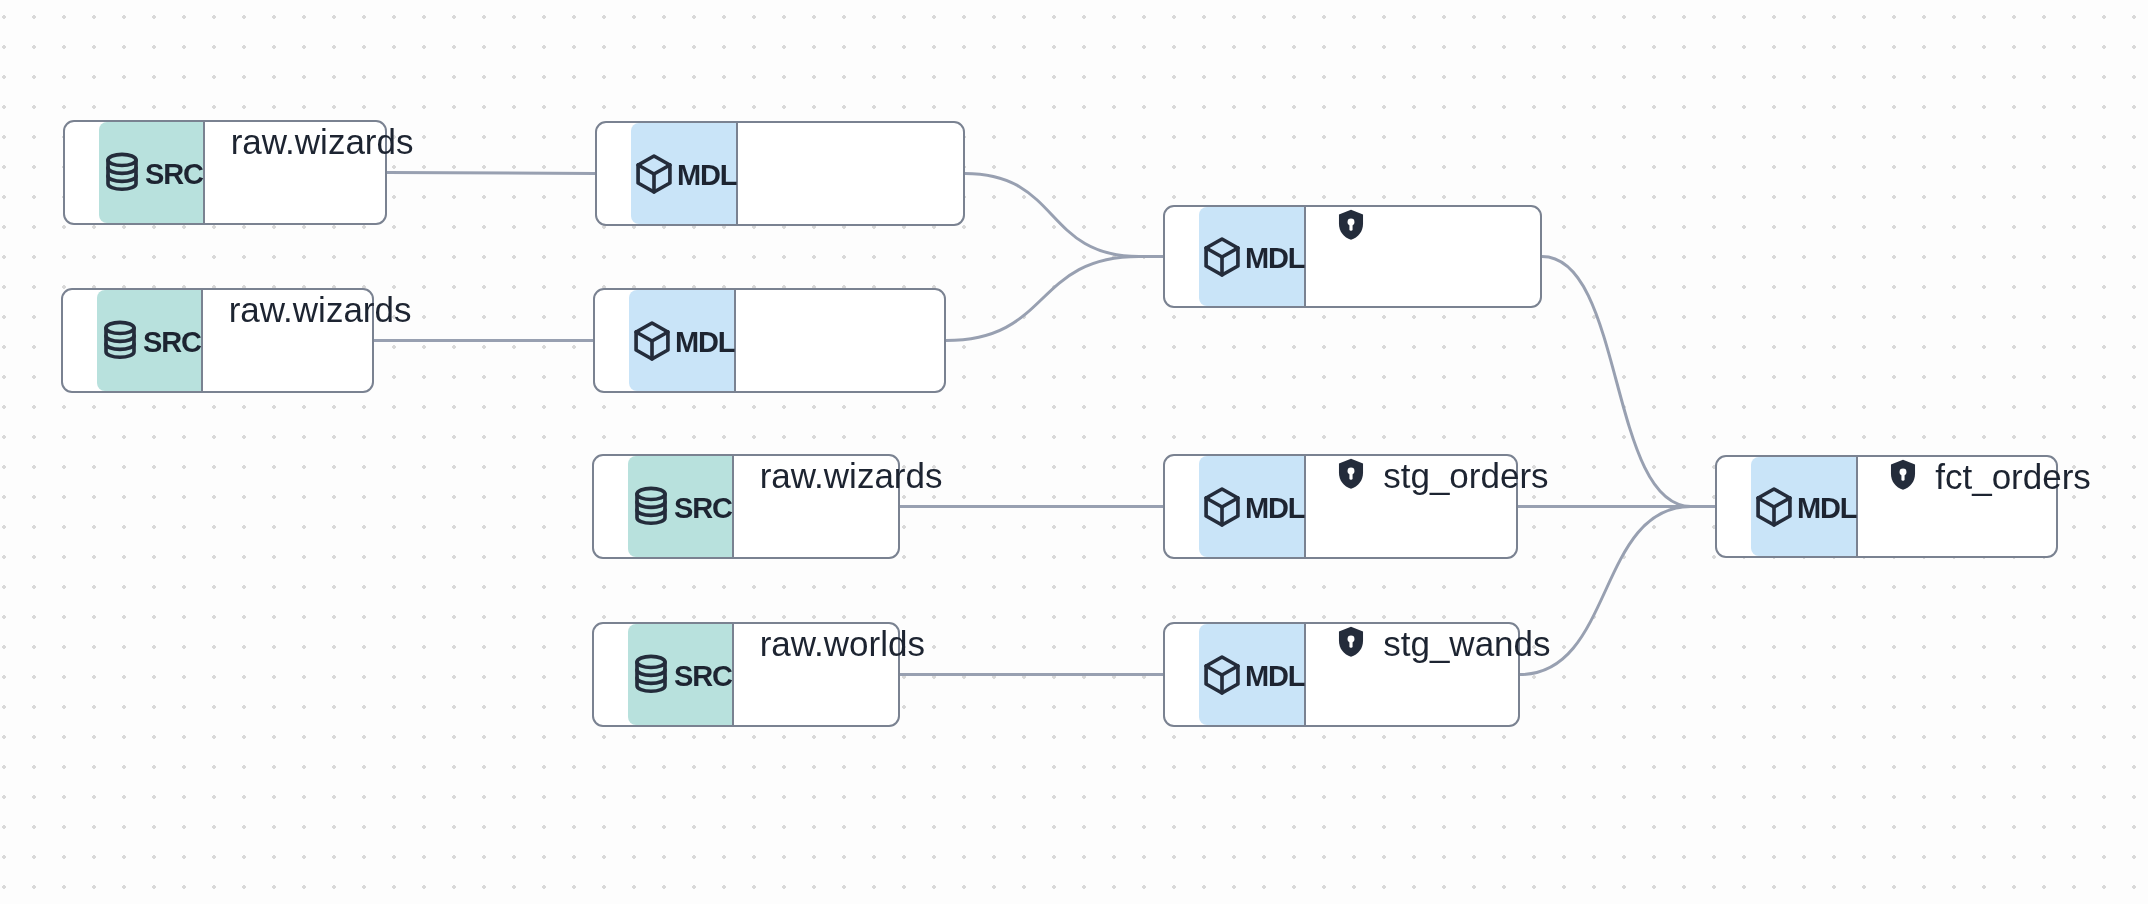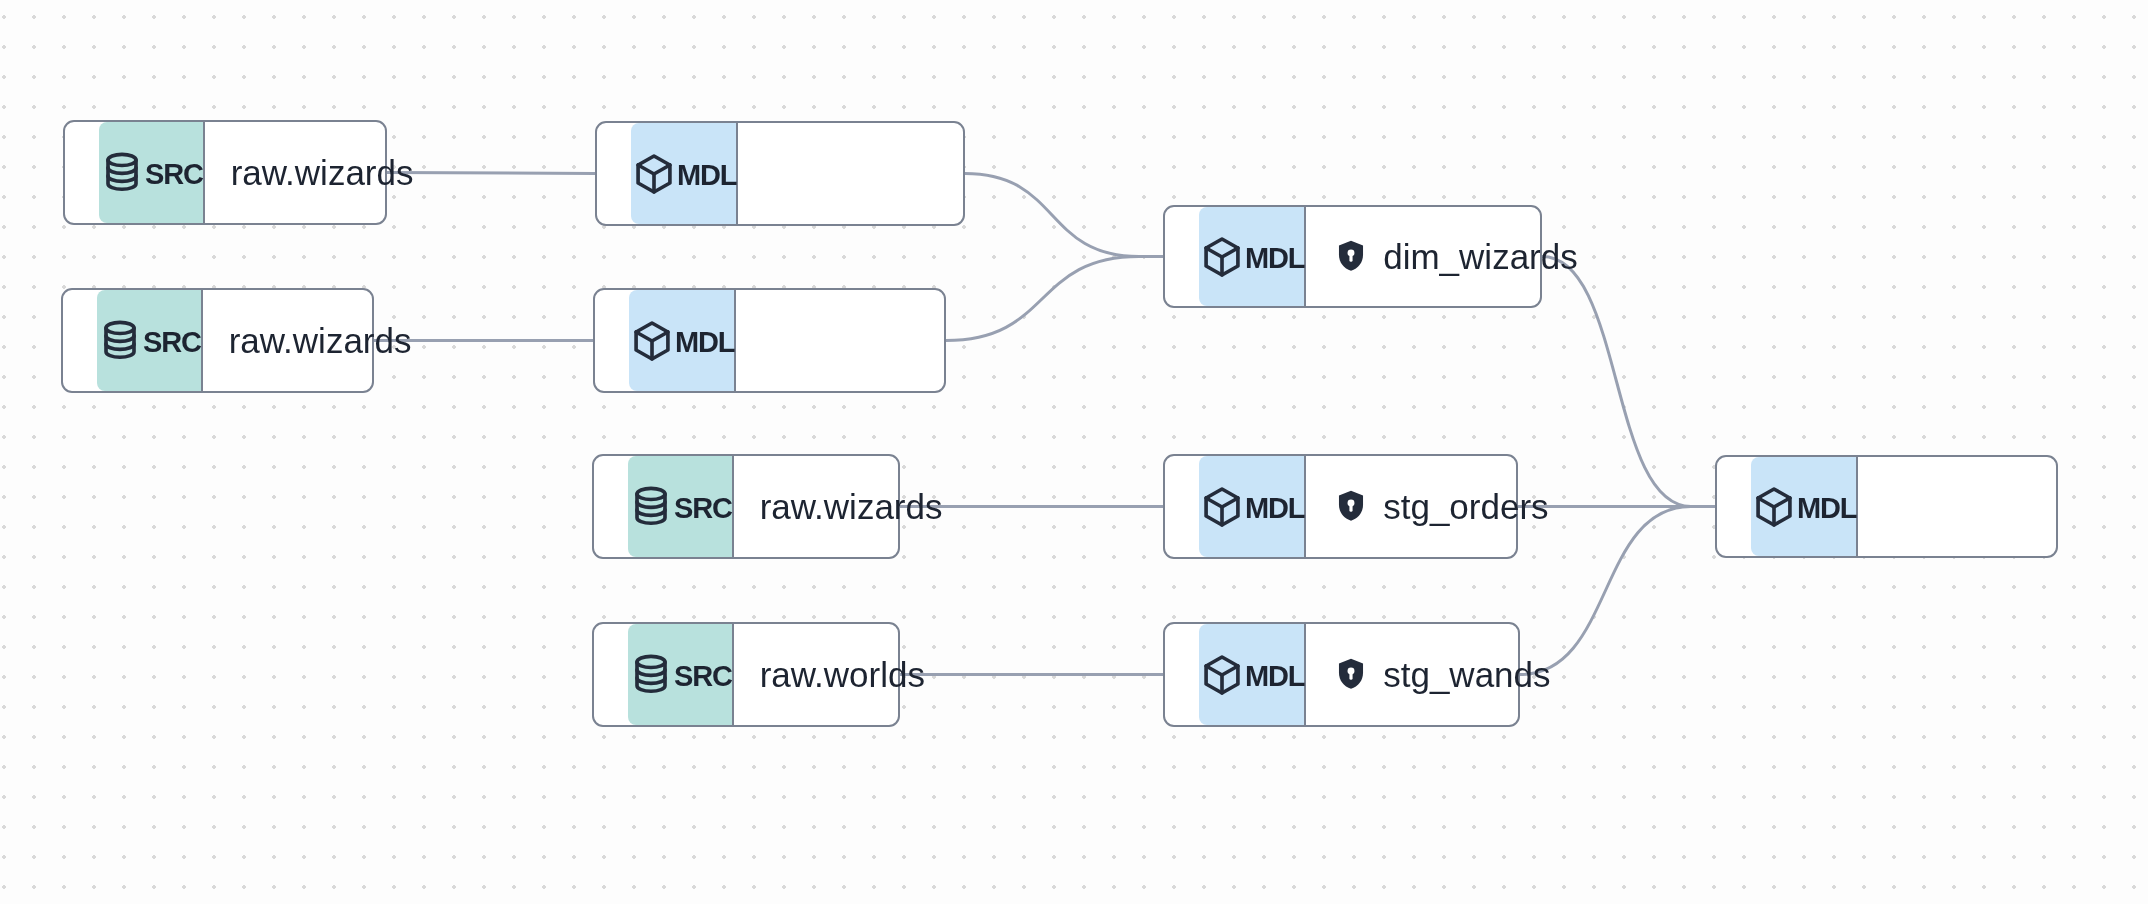--- a/index.html
+++ b/index.html
@@ -43,21 +43,21 @@
     font-size: 29px;
     font-weight: 600;
     letter-spacing: -1.2px;
     line-height: 1;
     margin-top: 3px;
     color: var(--ink, #1d2431);
   }
   .node-body {
     flex: 1;
     display: flex;
-    align-items: center;
+    align-items: flex-start;
     padding: 0 18px 0 26px;
     gap: 13px;
     min-width: 0;
   }
   .shield-wrap svg { width: 38px; height: 38px; display: block; }
   .node-label {
     font-size: 35px;
     color: var(--ink, #1d2431);
     white-space: nowrap;
   }
@@ -222,29 +222,38 @@
           <span class="badge-label">MDL</span>
         </div>
         <div class="node-body">
           <span class="shield-wrap">
             <svg viewBox="0 0 24 24">
               <path fill="#242c3b" d="M12 1.8l7.6 2.9v5.8c0 5-3.1 8.6-7.6 10.2-4.5-1.6-7.6-5.2-7.6-10.2V4.7z"></path>
               <circle cx="12" cy="9.4" r="2.2" fill="#fff"></circle>
               <rect x="11" y="10.4" width="2" height="4.6" rx="1" fill="#fff"></rect>
             </svg>
           </span>
-          <span class="node-label">dim_wizards</span>
         </div>
       </div>
       <div class="node model" style="left: 1715px; top: 455px; width: 343px; height: 103px;">
         <div class="badge">
           <span class="badge-icon">
             <svg viewBox="0 0 24 24" fill="none" stroke="#242c3b" stroke-width="1.9" stroke-linejoin="round" stroke-linecap="round">
               <path d="M12 2.6l8.3 4.7v9.4L12 21.4l-8.3-4.7V7.3z"></path>
               <path d="M3.7 7.3L12 12l8.3-4.7"></path>
               <path d="M12 12v9.4"></path>
             </svg>
           </span>
           <span class="badge-label">MDL</span>
+        </div>
+        <div class="node-body">
+          <span class="shield-wrap">
+            <svg viewBox="0 0 24 24">
+              <path fill="#242c3b" d="M12 1.8l7.6 2.9v5.8c0 5-3.1 8.6-7.6 10.2-4.5-1.6-7.6-5.2-7.6-10.2V4.7z"></path>
+              <circle cx="12" cy="9.4" r="2.2" fill="#fff"></circle>
+              <rect x="11" y="10.4" width="2" height="4.6" rx="1" fill="#fff"></rect>
+            </svg>
+          </span>
+          <span class="node-label">fct_orders</span>
         </div>
       </div>
     </div>
 </div>
 
 </body></html>

